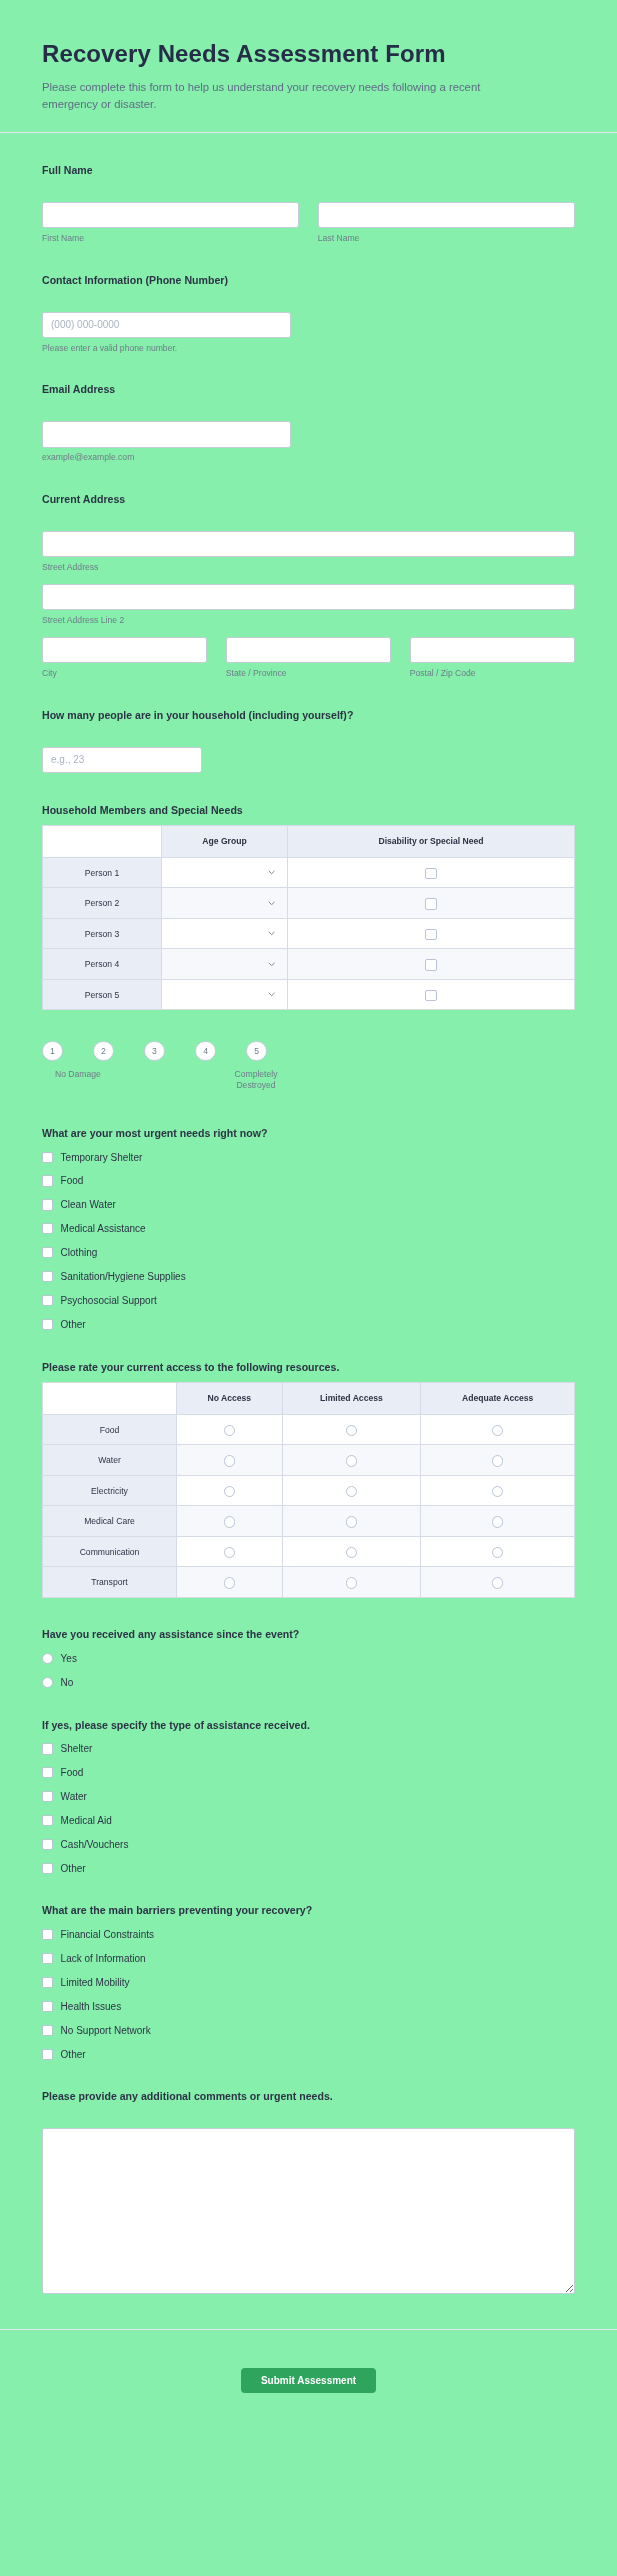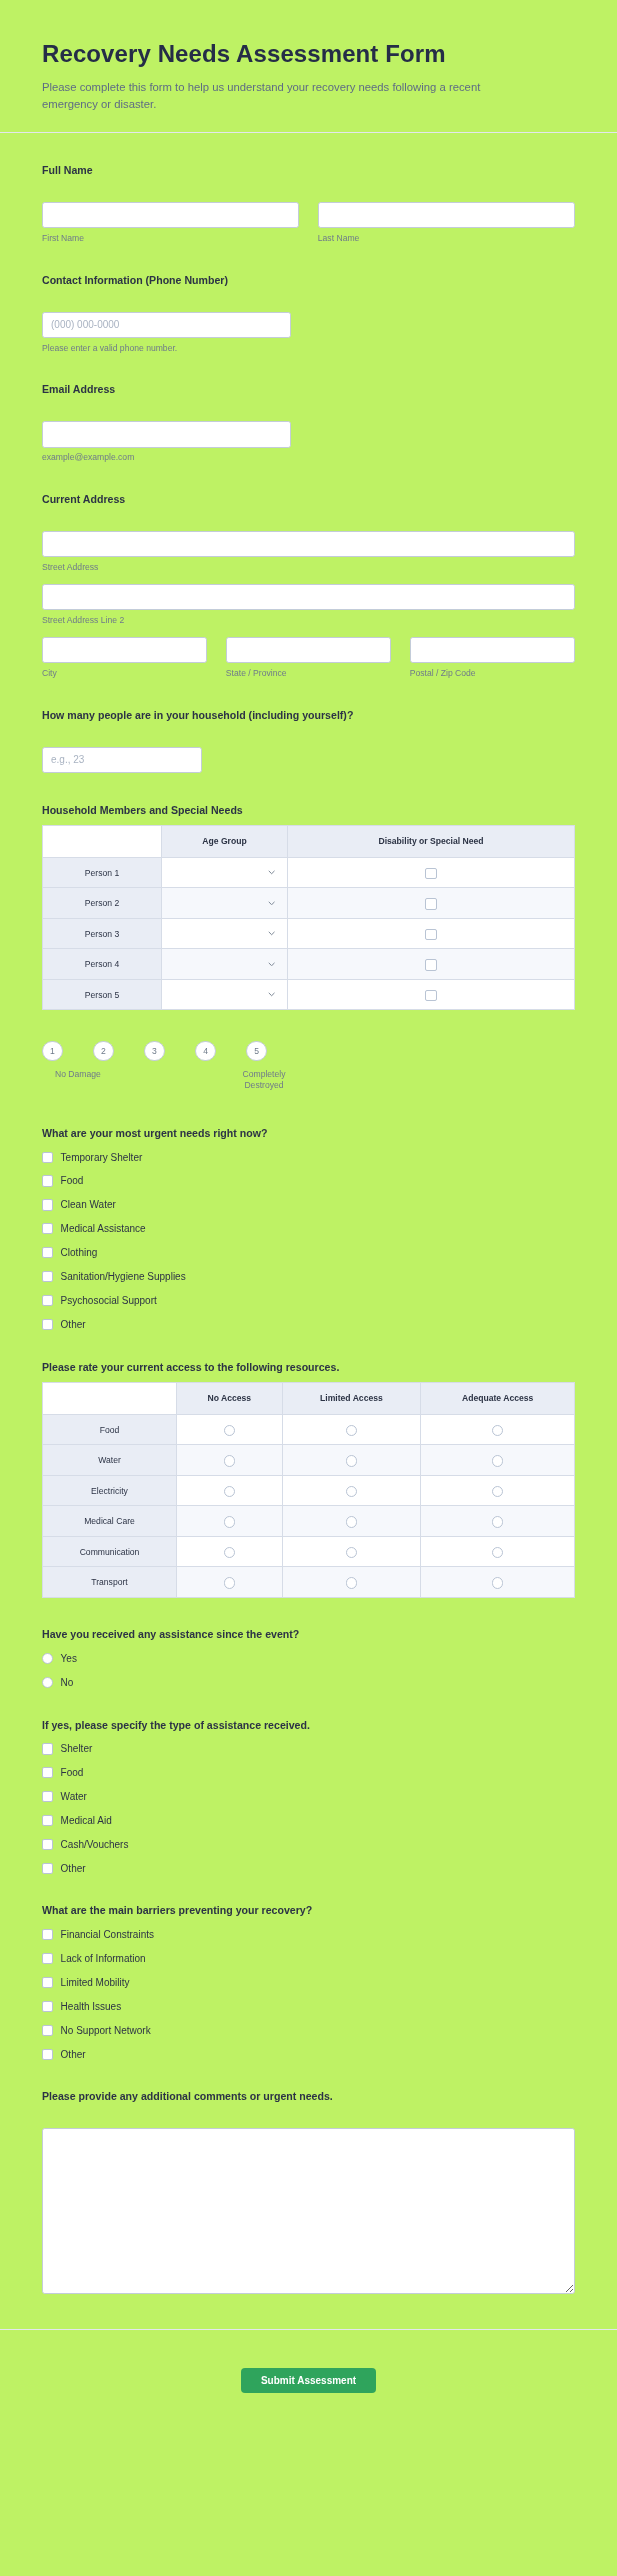--- a/index.html
+++ b/index.html
@@ -2,21 +2,21 @@
 <html style="font-size:10.6px"><head>
 <meta charset="utf-8">
 <style>
   * { box-sizing: border-box; margin: 0; padding: 0; }
   html, body { background: #ffffff; }
   body {
     width: 617px;
     font-family: "Liberation Sans", sans-serif;
     color: #2c3345;
   }
-  .page { width: 617px; min-height: 2576px; background: #bef264; }
+  .page { width: 617px; min-height: 2576px; background: #86efac; }
 
   .form-header { padding: 40px 42px 0 42px; }
   .form-title { font-size: 24px; font-weight: 700; color: #252d47; letter-spacing: 0.1px; }
   .form-subtitle { margin-top: 10.6px; font-size: 11.3px; line-height: 1.5; color: #5e6c84; max-width: 458px; }
 
   .divider { border: 0; border-top: 0.7px solid #e3e7ee; width: 100%; }
   .divider.top { margin-top: 20px; }
 
   .content { padding: 0 42px; }
   .q { margin-top: 30.5px; }
@@ -71,21 +71,21 @@
 
   .scale-wrap { position: relative; margin-top: 10.6px; padding-bottom: 35px; }
   .scale-circles { display: flex; gap: 30.5px; }
   .scale-circle {
     width: 20.6px; height: 20.6px; border: 0.7px solid #c3ccd9; border-radius: 50%;
     display: flex; align-items: center; justify-content: center;
     font-size: 8.6px; color: #6e7a8a; background: #fff; cursor: pointer;
   }
   .scale-min { position: absolute; left: 13px; top: 28px; font-size: 8.6px; color: #6f7b8a; }
   .scale-max {
-    position: absolute; left: 222px; top: 28px; transform: translateX(-50%);
+    position: absolute; left: 214px; top: 28px; transform: translateX(-50%);
     width: 62px; text-align: center; font-size: 8.6px; color: #6f7b8a; line-height: 1.35;
   }
 
   .ta {
     width: 100%; height: 166px; border: 0.7px solid #c3ccd9; border-radius: 2.7px;
     padding: 8px; font-family: inherit; font-size: 10px; color: #2c3345;
     resize: vertical; outline: none;
   }
 
   .footer { margin-top: 33px; }

